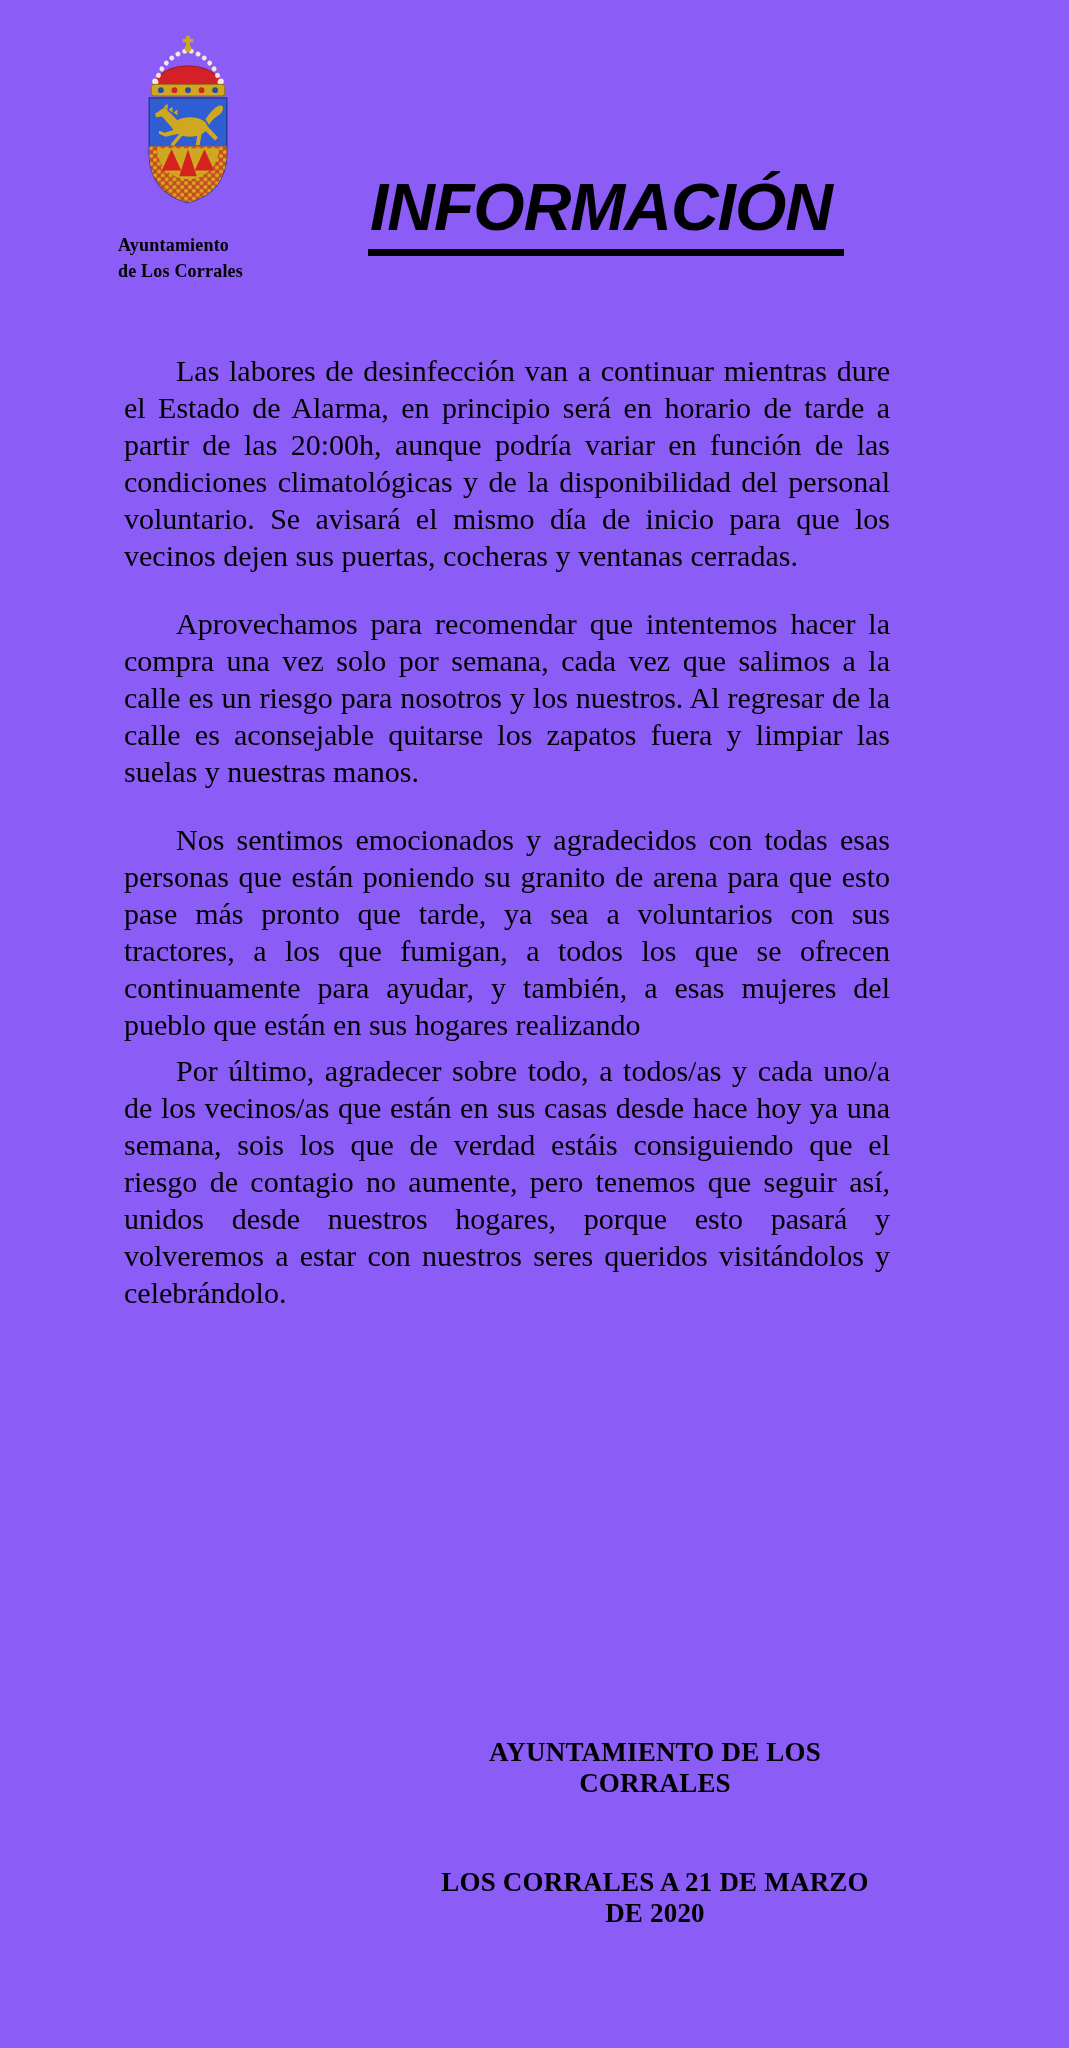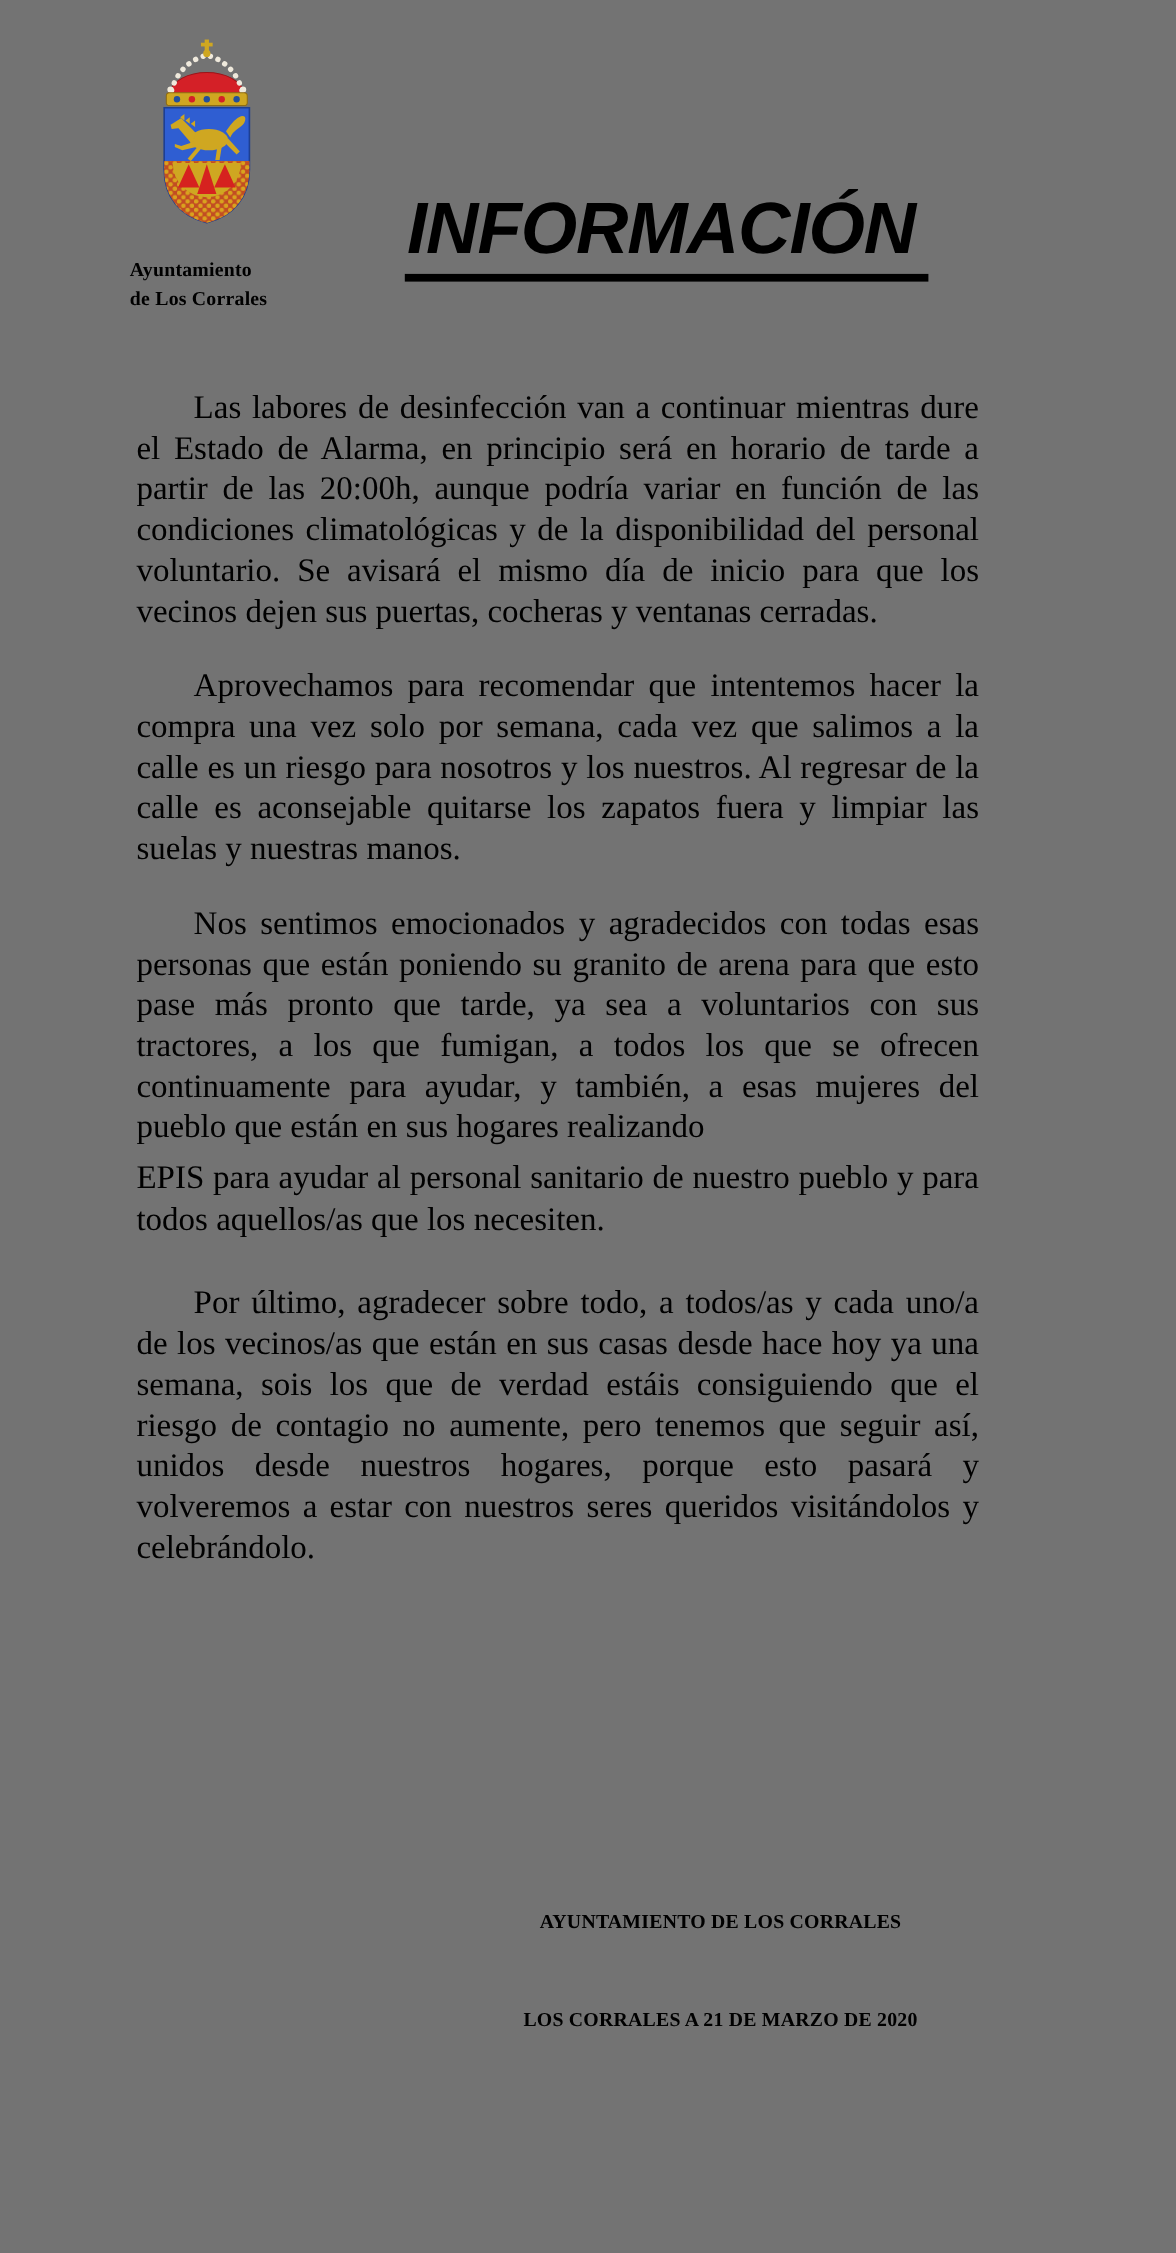--- a/index.html
+++ b/index.html
@@ -1,20 +1,20 @@
 <!DOCTYPE html>
 <html><head>
 <meta charset="utf-8">
 <style>
   html,body { margin:0; padding:0; background:#888; }
   .page {
     position:relative;
     width:1069px; height:2048px;
     margin:0 auto;
-    background:#737373;
+    background:#8b5cf6;
     color:#000;
     font-family:"Liberation Serif", serif;
     overflow:hidden;
   }
   
   .emblem { position:absolute; left:128px; top:34px; width:120px; height:184px; }
   
   .org {
     position:absolute; left:118px; top:232px;
     font-weight:bold; font-size:18px; line-height:26px;
@@ -41,21 +41,21 @@
     text-align:justify;
     text-justify:inter-word;
   }
   .body p { margin:0 0 31px 0; text-indent:52px; }
   .body p.p4 { margin-bottom:9px; }
   .body p.p5 { text-indent:0; line-height:38px; margin-bottom:38px; }
   .body p.p6 { margin-bottom:0; }
   
   .footer {
     position:absolute; left:420px; top:1737px; width:470px;
-    text-align:center; font-weight:bold; font-size:18px;
+    text-align:center; font-weight:bold; font-size:27px;
     letter-spacing:0.2px;
   }
   .footer .date { margin-top:68px; }
 </style>
 </head>
 <body>
 
 <div class="page">
 
   <svg class="emblem" viewBox="0 0 120 190" aria-hidden="true">
@@ -118,21 +118,20 @@
   </div>
 
   <div class="title-wrap">
     <span class="doc-title">INFORMACIÓN</span>
   </div>
 
   <div class="body">
     <p class="p1">Las labores de desinfección van a continuar mientras dure el Estado de Alarma, en principio será en horario de tarde a partir de las 20:00h, aunque podría variar en función de las condiciones climatológicas y de la disponibilidad del personal voluntario. Se avisará el mismo día de inicio para que los vecinos dejen sus puertas, cocheras y ventanas  cerradas.</p>
     <p class="p3">Aprovechamos para recomendar que intentemos hacer la compra una vez solo por semana, cada vez que salimos a la calle es un riesgo para nosotros y los nuestros. Al regresar de la calle es aconsejable quitarse los zapatos fuera y limpiar las suelas y nuestras manos.</p>
     <p class="p4">Nos sentimos emocionados y agradecidos con todas esas personas que están poniendo su granito de arena para que esto pase más pronto que tarde, ya sea a voluntarios con sus tractores, a los que fumigan, a todos los que se ofrecen continuamente para ayudar, y también, a esas mujeres del pueblo que están en sus hogares realizando</p>
-    <p class="p5">EPIS para ayudar al personal sanitario de nuestro pueblo y para todos aquellos/as que los necesiten.</p>
     <p class="p6">Por último, agradecer sobre todo, a todos/as y cada uno/a de los vecinos/as que están en sus casas desde hace hoy ya una semana, sois los que de verdad estáis consiguiendo que el riesgo de contagio no aumente, pero tenemos que seguir así, unidos desde nuestros hogares, porque esto pasará y volveremos a estar con nuestros seres queridos visitándolos y celebrándolo.</p>
   </div>
 
   <div class="footer">
     <div class="sig">AYUNTAMIENTO DE LOS CORRALES</div>
     <div class="date">LOS CORRALES A 21 DE MARZO DE 2020</div>
   </div>
 
 </div>
 

